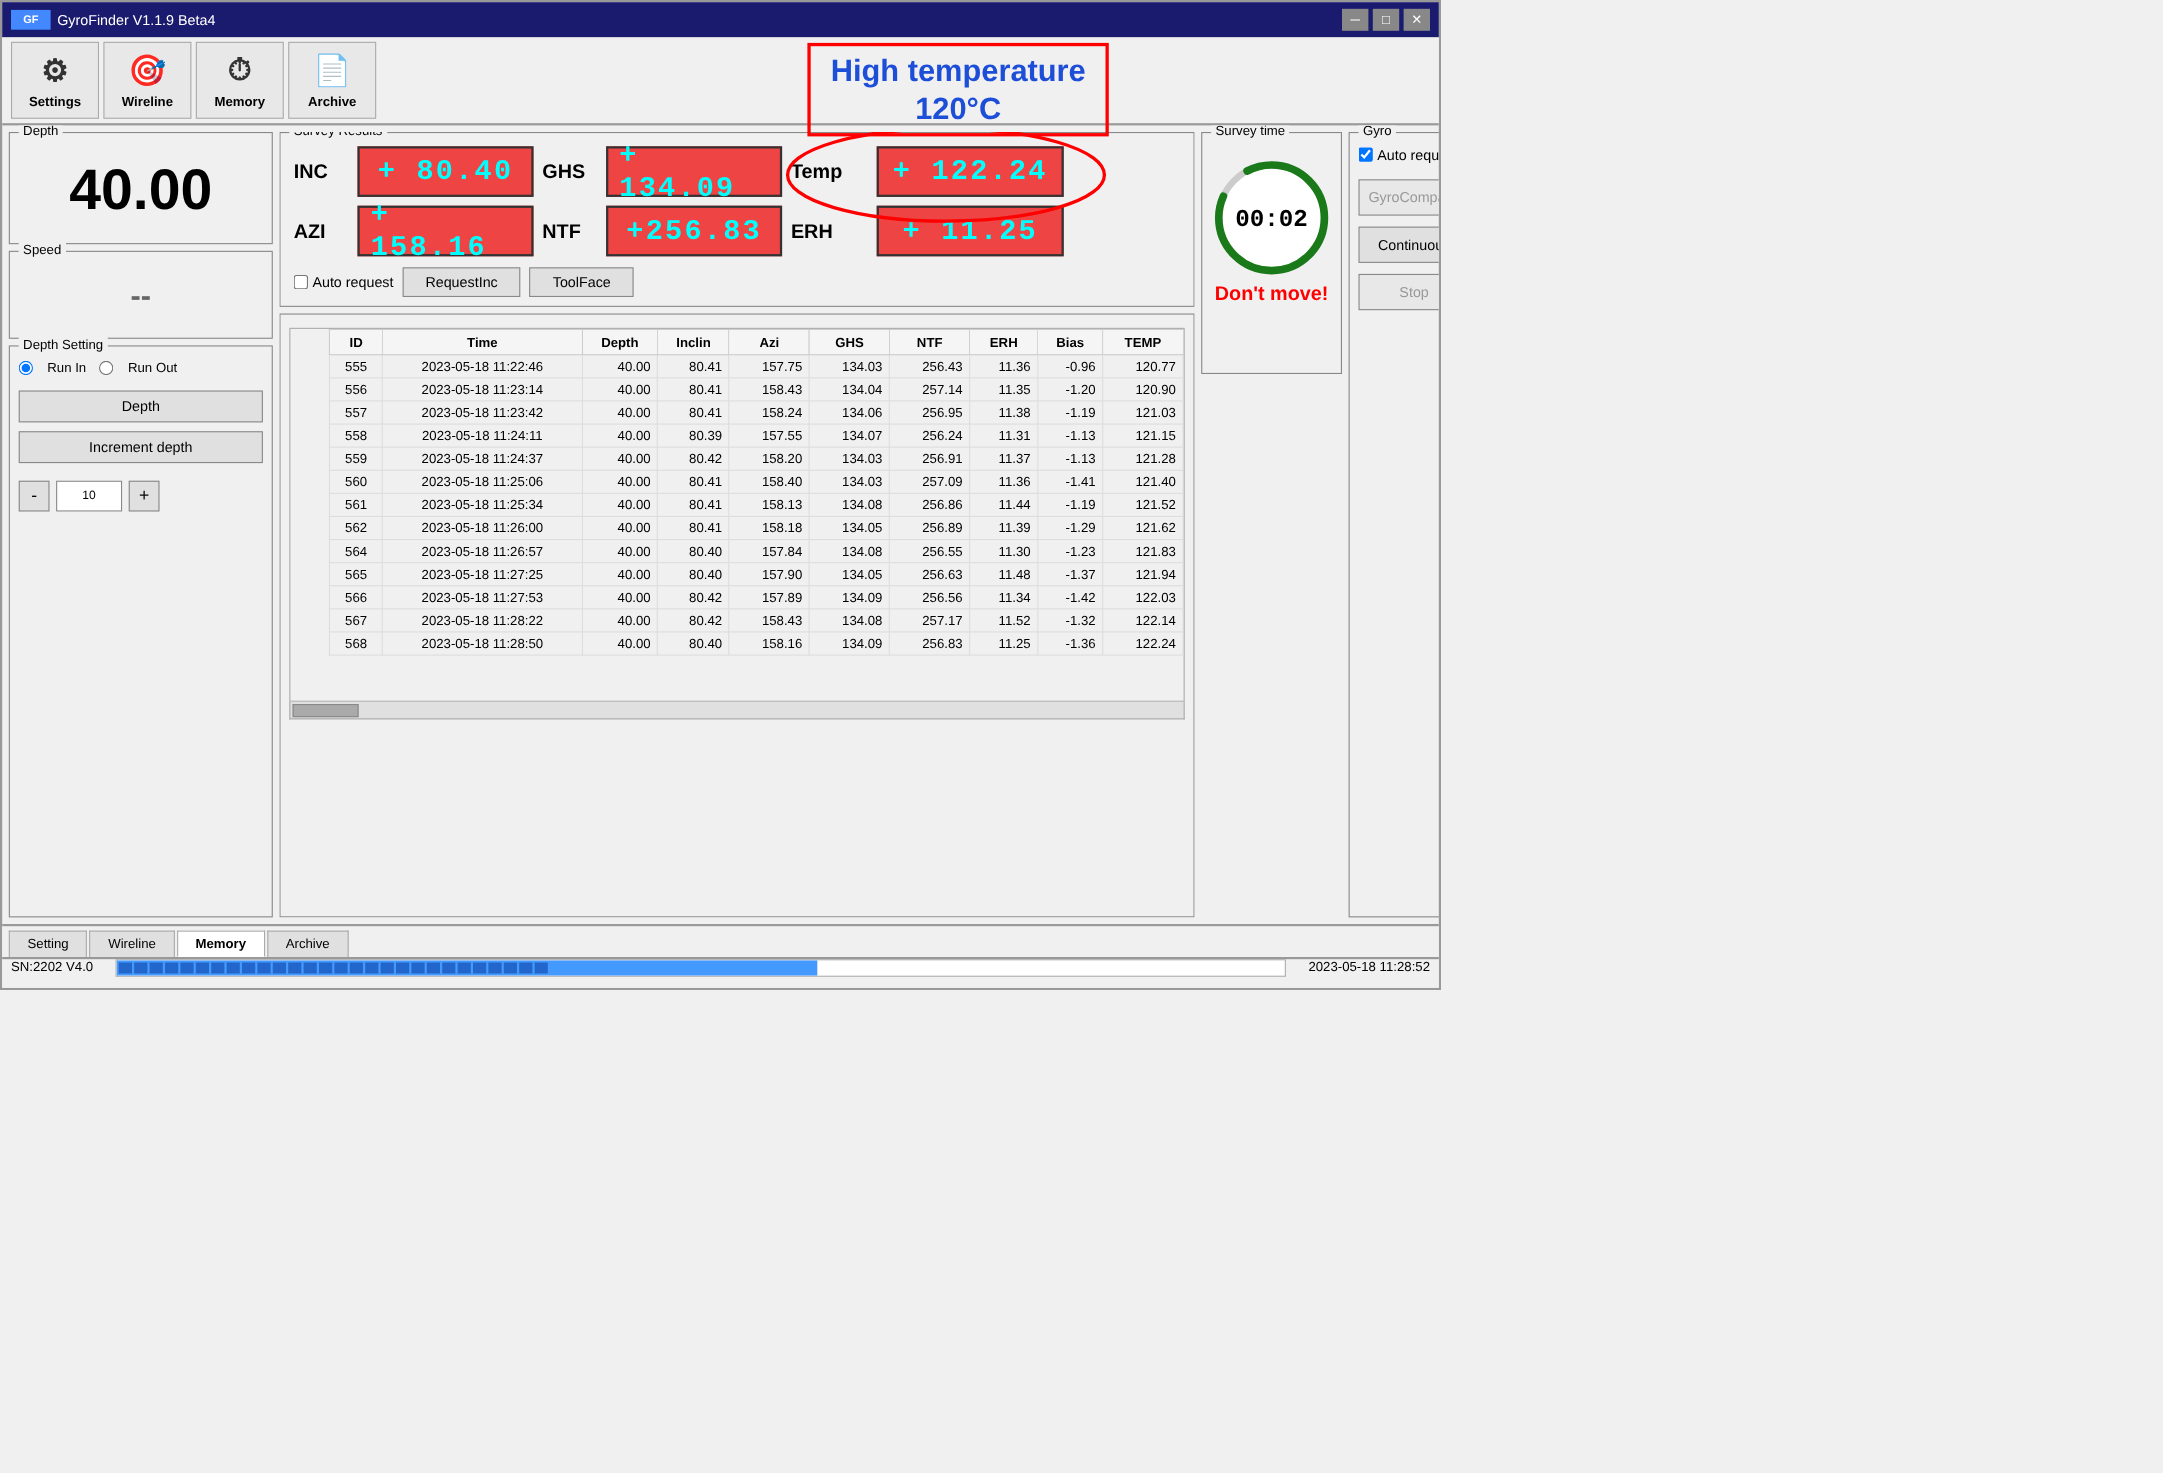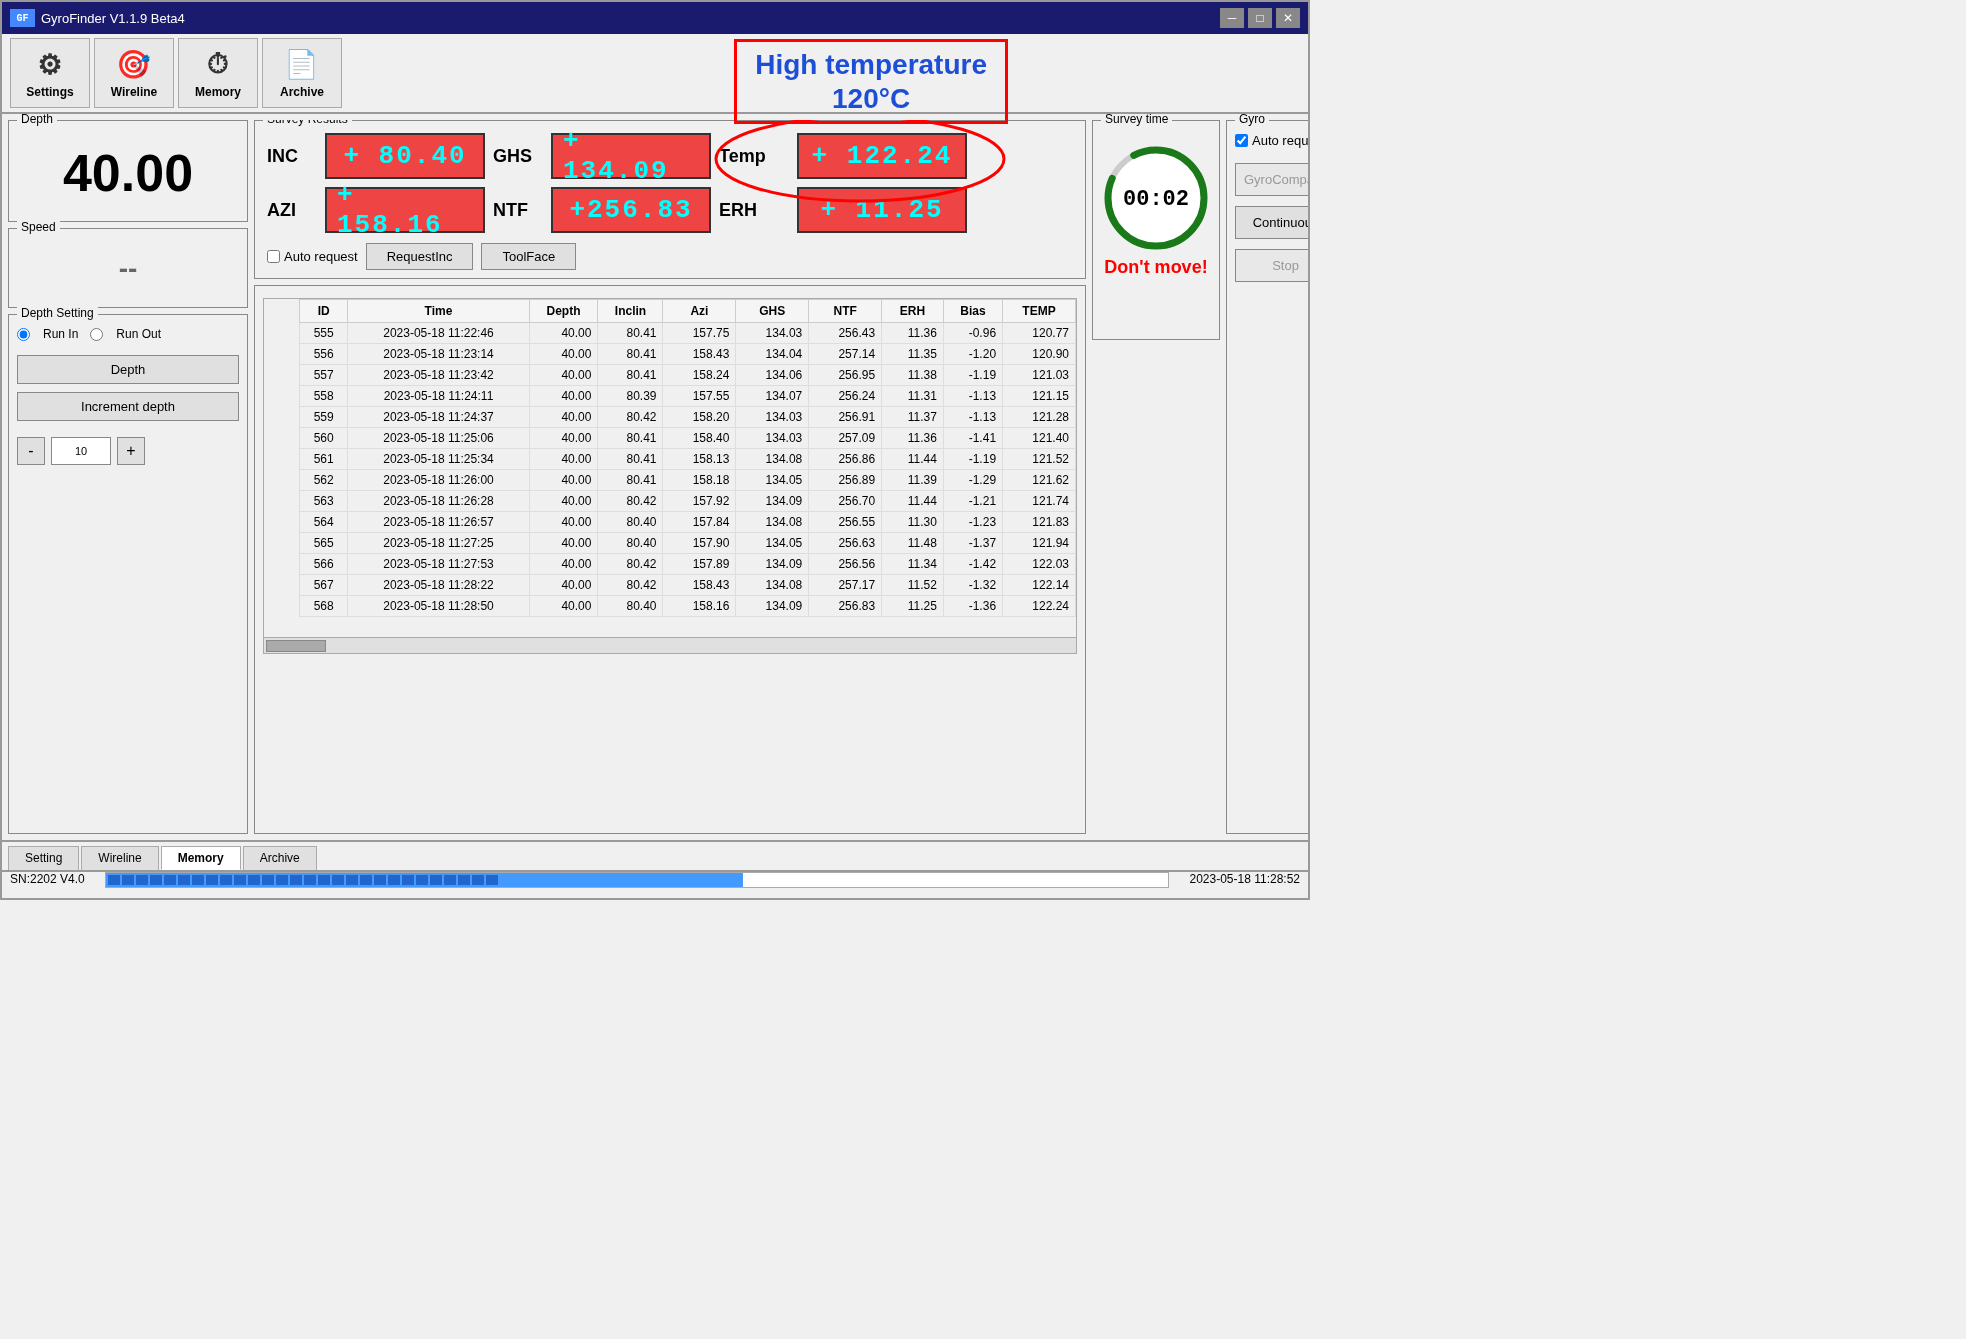--- a/index.html
+++ b/index.html
@@ -28,30 +28,29 @@
       padding: 0 8px;
       justify-content: space-between;
       flex-shrink: 0;
     }
     .titlebar-left {
       display: flex;
       align-items: center;
       gap: 6px;
     }
     .titlebar-icon {
-      width: 25px;
+      width: 36px;
       height: 18px;
       background: #4488ff;
       font-size: 10px;
       display: flex;
       align-items: center;
       justify-content: center;
       color: white;
       font-weight: bold;
-      font-family: Liberation Mono, monospace;
     }
     .titlebar-buttons {
       display: flex;
       gap: 4px;
     }
     .titlebar-btn {
       width: 24px;
       height: 20px;
       background: #888;
       color: white;
@@ -659,32 +658,20 @@
                   <td>40.00</td>
                   <td>80.41</td>
                   <td>158.18</td>
                   <td>134.05</td>
                   <td>256.89</td>
                   <td>11.39</td>
                   <td>-1.29</td>
                   <td>121.62</td>
                 </tr>
                 <tr>
-                  <td>563</td>
-                  <td>2023-05-18 11:26:28</td>
-                  <td>40.00</td>
-                  <td>80.42</td>
-                  <td>157.92</td>
-                  <td>134.09</td>
-                  <td>256.70</td>
-                  <td>11.44</td>
-                  <td>-1.21</td>
-                  <td>121.74</td>
-                </tr>
-                <tr>
                   <td>564</td>
                   <td>2023-05-18 11:26:57</td>
                   <td>40.00</td>
                   <td>80.40</td>
                   <td>157.84</td>
                   <td>134.08</td>
                   <td>256.55</td>
                   <td>11.30</td>
                   <td>-1.23</td>
                   <td>121.83</td>

